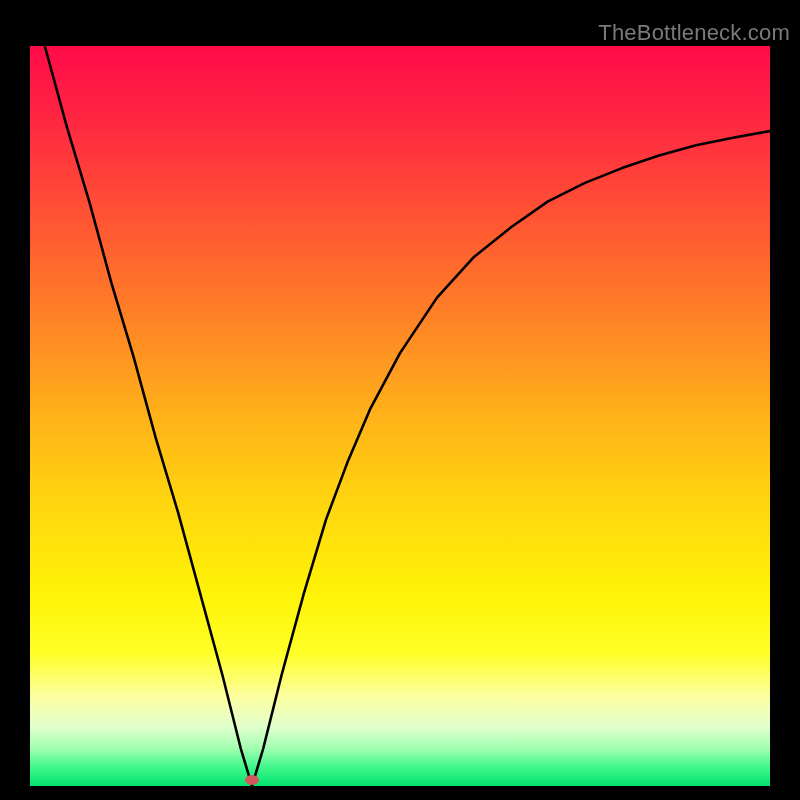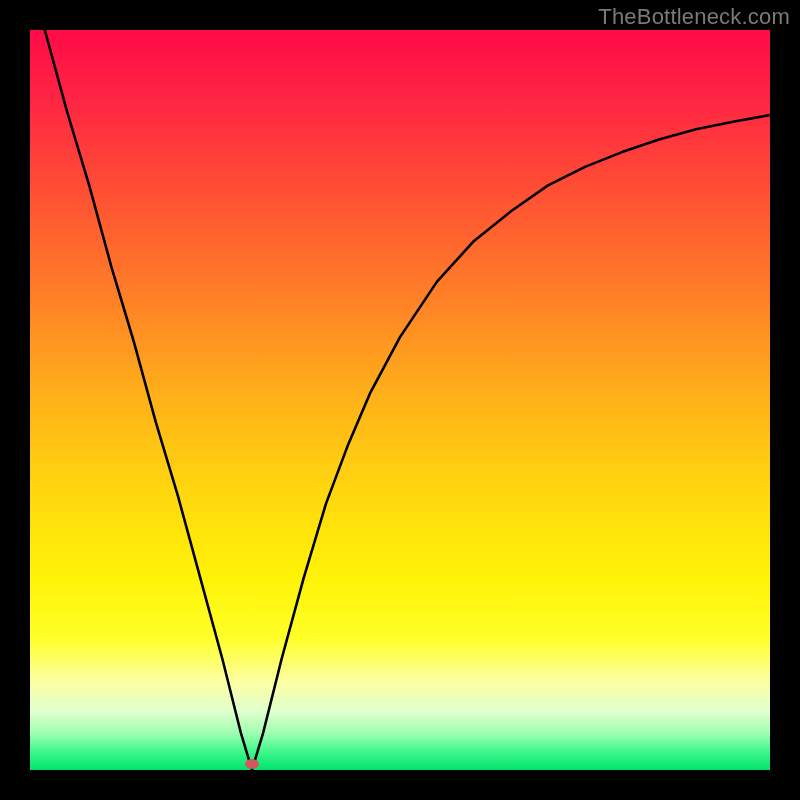--- a/index.html
+++ b/index.html
@@ -7,21 +7,21 @@
     padding: 0;
     width: 800px;
     height: 800px;
     background: #000;
     font-family: Arial, Helvetica, sans-serif;
     overflow: hidden;
   }
   .frame {
     position: absolute;
     left: 0;
-    top: 0;
+    top: 16px;
     width: 800px;
     height: 653px;
     background: #000;
   }
   .plot-area {
     position: absolute;
     left: 30px;
     top: 30px;
     width: 740px;
     height: 740px;

